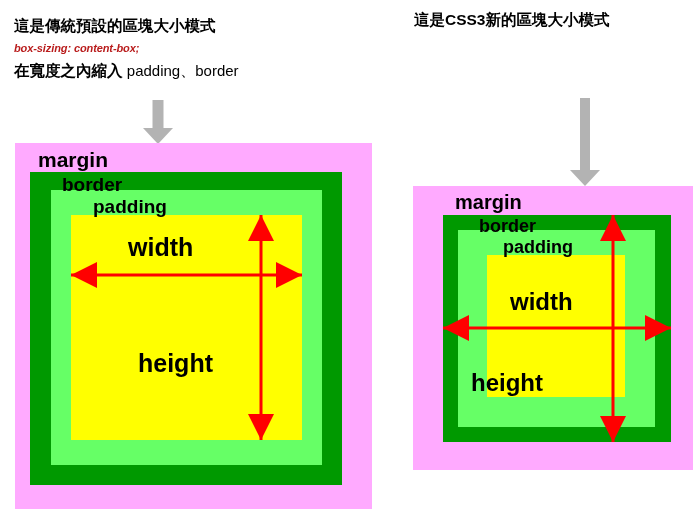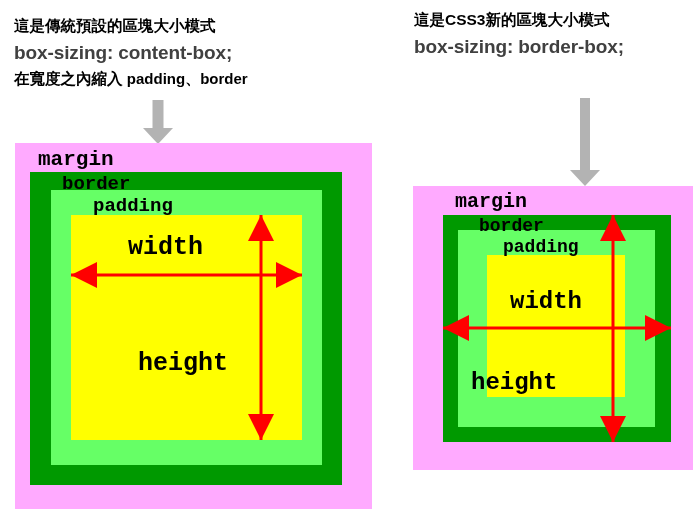--- a/index.html
+++ b/index.html
@@ -24,27 +24,28 @@
   .cap-line {
     display: block;
     white-space: nowrap;
     color: #000000;
     font-size: 15.5px;
     font-weight: 700;
     margin-bottom: 9px;
   }
   .cap-line.plain { font-weight: 700; }
   .cap-line.code {
-    color: #404040;
-    font-size: 19px;
+    color: #b91c1c;
+    font-size: 11px;
     font-weight: 700;
     letter-spacing: -0.1px;
+    font-style: italic;
   }
   .cap-line .thin {
-    font-weight: 700;
+    font-weight: 400;
     font-size: 15px;
     text-align: center;
   }
 
   
   .gray-arrow { position: absolute; }
   .gray-arrow .shaft {
     position: absolute;
     left: 50%;
     top: 0;
@@ -56,21 +57,21 @@
     left: 50%;
     bottom: 0;
     transform: translateX(-50%);
     width: 0; height: 0;
     border-left: 15px solid transparent;
     border-right: 15px solid transparent;
     border-top: 16px solid #b3b3b3;
   }
 
   
-  .boxwrap { position: absolute; font-family: Liberation Mono, monospace; }
+  .boxwrap { position: absolute; }
   .layer { position: absolute; }
   .layer-margin  { background: #ffaaff; left: 0; top: 0; width: 100%; height: 100%; }
   .layer-border  { background: #009900; }
   .layer-padding { background: #66ff66; }
   .layer-content { background: #ffff00; }
 
   .layer-label {
     position: absolute;
     color: #000000;
     font-weight: 700;
@@ -189,21 +190,20 @@
 
     <span class="dim-label lbl-width">width</span>
     <span class="dim-label lbl-height">height</span>
   </div>
 </div>
 
 <div class="panel" id="panel-right">
 
   <div class="caption" id="caption-right">
     <span class="cap-line plain">這是CSS3新的區塊大小模式</span>
-    <span class="cap-line code">box-sizing: border-box;</span>
   </div>
 
   <div class="gray-arrow" id="arrow-right">
     <span class="shaft"></span>
     <span class="head"></span>
   </div>
 
   <div class="boxwrap" id="box-right">
     <div class="layer layer-margin"></div>
     <div class="layer layer-border"></div>

